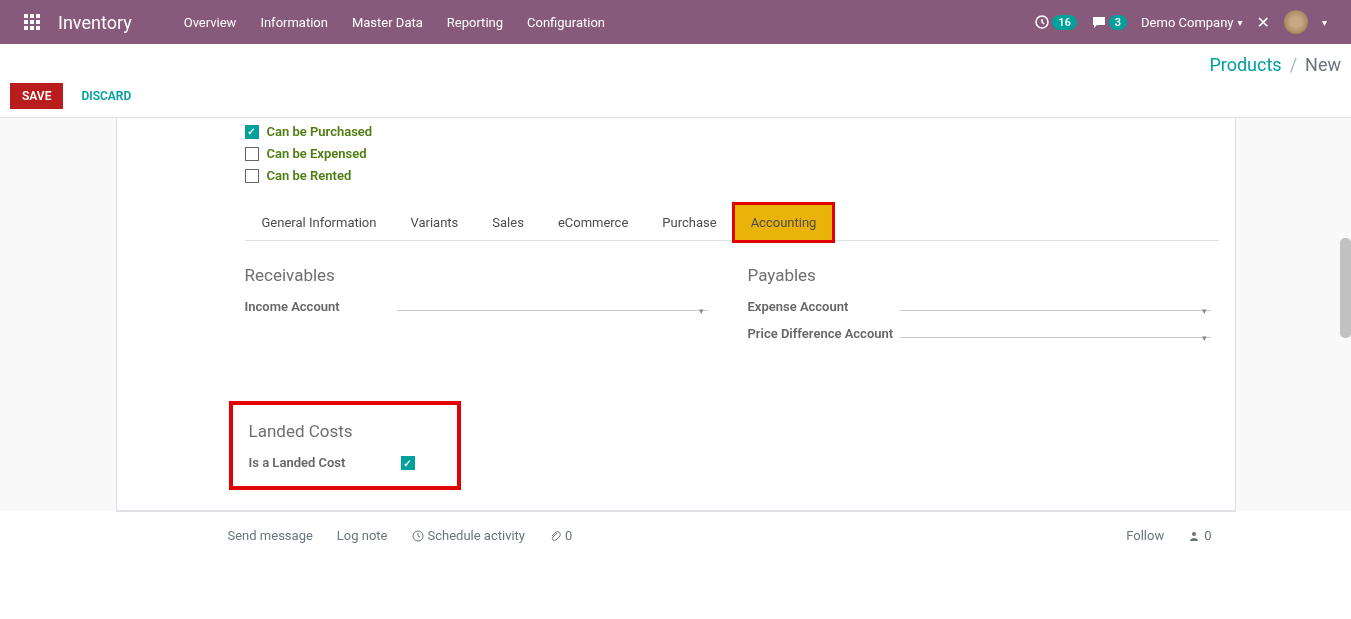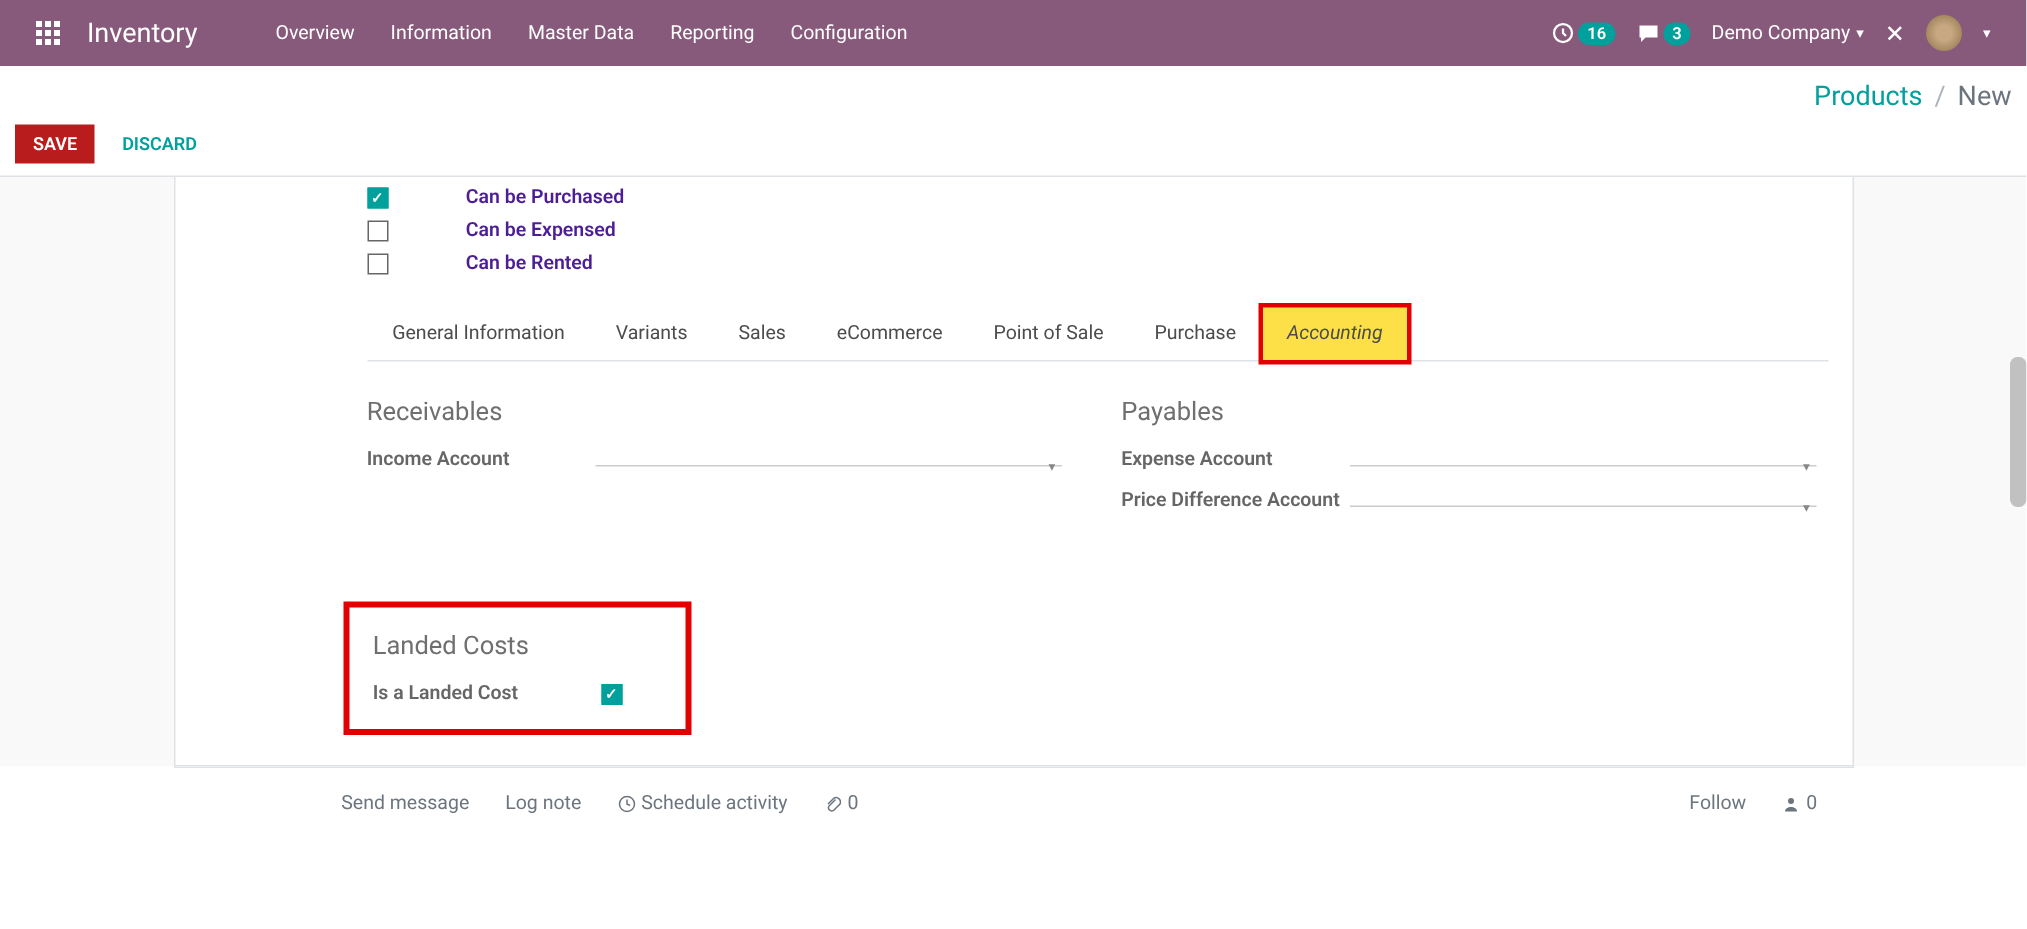--- a/index.html
+++ b/index.html
@@ -32,25 +32,25 @@
 
 .form-area { background: #f9f9f9; padding: 0; display: flex; justify-content: center; position: relative; }
 .form-sheet { background: #fff; width: 1120px; border: 1px solid #dee2e6; border-top: none; padding: 0; position: relative; }
 .scroll-indicator { position: absolute; right: 0; top: 120px; width: 11px; height: 100px; background: #c1c1c1; border-radius: 5px; }
 
 .checkbox-section { padding: 6px 0 14px 128px; }
 .checkbox-row { display: flex; align-items: center; gap: 8px; margin-bottom: 7px; }
 .checkbox { width: 14px; height: 14px; border: 1px solid #666; display: flex; align-items: center; justify-content: center; cursor: pointer; }
 .checkbox.checked { background: #00a09d; border-color: #00a09d; }
 .checkbox.checked::after { content: "✓"; color: #fff; font-size: 10px; font-weight: bold; }
-.checkbox-label { font-weight: 600; color: #4c1d95; cursor: pointer; margin-left: 44px; }
+.checkbox-label { font-weight: 600; color: #4d7c0f; cursor: pointer; }
 
 .tabs { display: flex; border-bottom: 1px solid #dee2e6; margin: 0 16px 0 128px; }
 .tab { padding: 10px 16px; border: 1px solid transparent; cursor: pointer; color: #4c4c4c; font-size: 13px; margin-bottom: -1px; }
-.tab.active { border: 1px solid #dee2e6; border-bottom-color: #fff; background: #fde047; font-style: italic; }
+.tab.active { border: 1px solid #dee2e6; border-bottom-color: #fff; background: #eab308; }
 .tab.highlighted { outline: 3px solid #e30000; outline-offset: -1px; }
 
 .tab-content { display: flex; padding: 24px 24px 30px 128px; gap: 40px; }
 .column { flex: 1; }
 .section-title { font-size: 17px; color: #6f6f6f; margin-bottom: 14px; }
 .section-highlight-title { font-size: 17px; color: #6f6f6f; margin-bottom: 14px; }
 .field-row { display: flex; align-items: center; margin-bottom: 10px; margin-top: 12px; }
 .field-label { width: 152px; font-weight: 600; color: #666; font-size: 13px; }
 .field-input { flex: 1; border: none; border-bottom: 1px solid #ccc; padding: 4px 0; font-size: 13px; position: relative; }
 .field-input .dropdown-caret { position: absolute; right: 4px; top: 4px; font-size: 9px; color: #888; }
@@ -141,21 +141,20 @@
         <div class="checkbox"></div>
         <span class="checkbox-label">Can be Rented</span>
       </div>
     </div>
 
     <div class="tabs">
       <div class="tab">General Information</div>
       <div class="tab">Variants</div>
       <div class="tab">Sales</div>
       <div class="tab">eCommerce</div>
-      <div class="tab">Point of Sale</div>
       <div class="tab">Purchase</div>
       <div class="tab active highlighted">Accounting</div>
     </div>
 
     <div class="tab-content">
       <div class="column">
         <div class="section-title">Receivables</div>
         <div class="field-row">
           <div class="field-label">Income Account</div>
           <div class="field-input">

